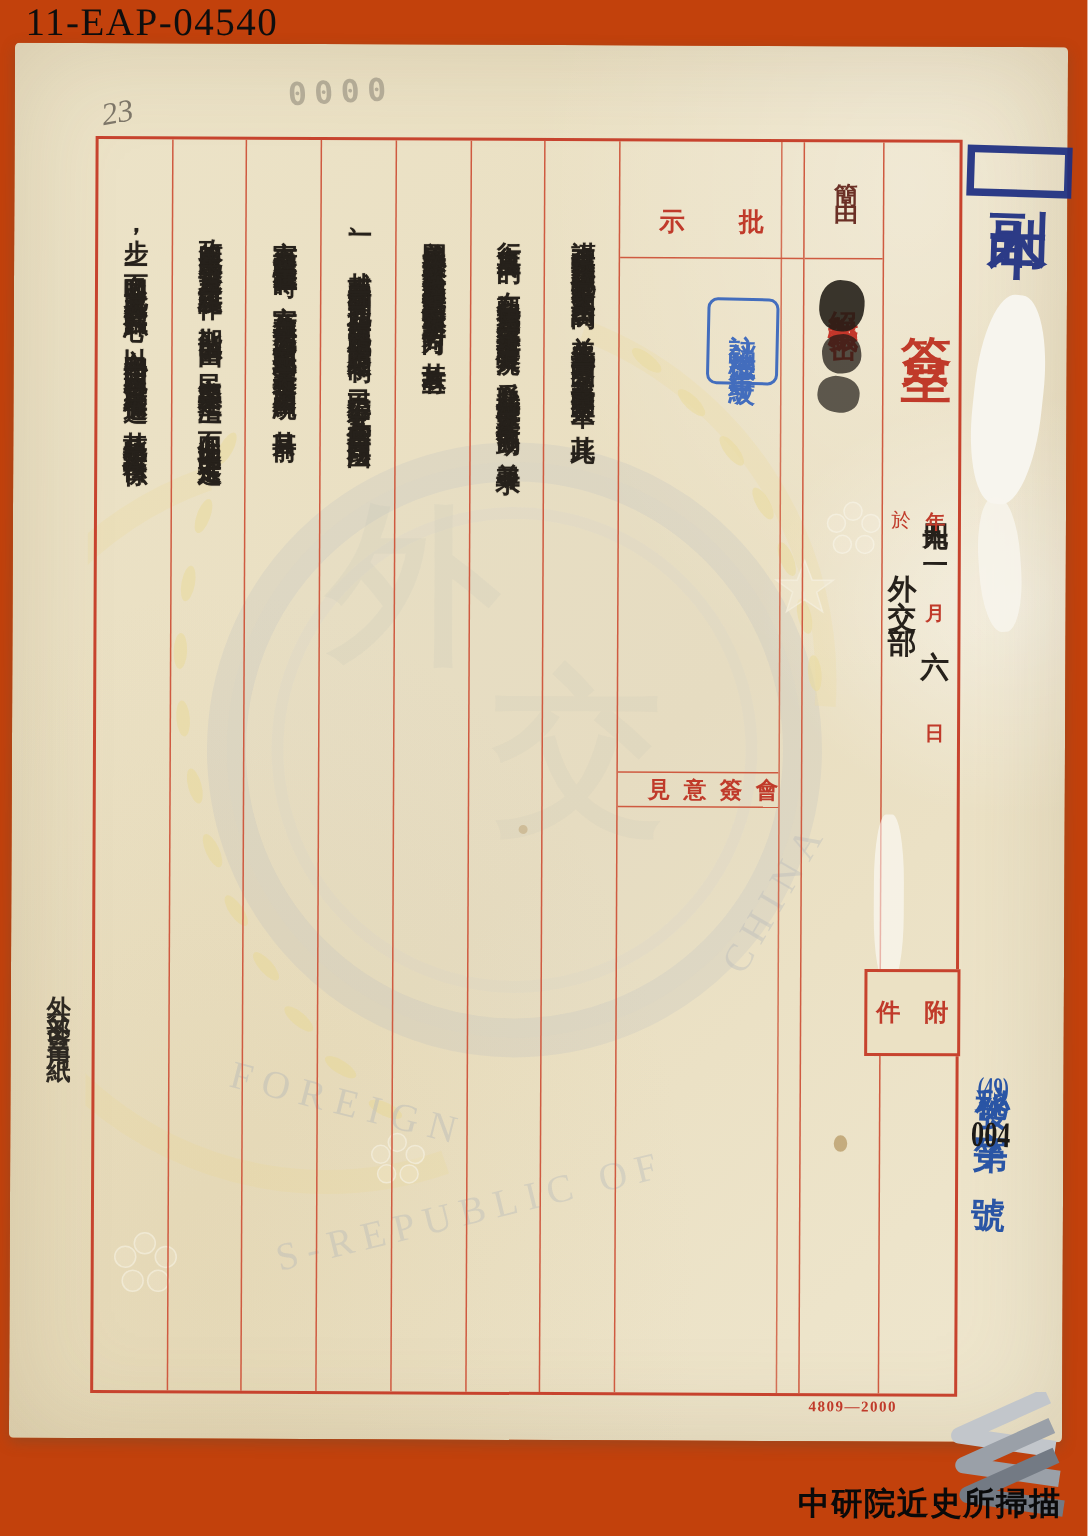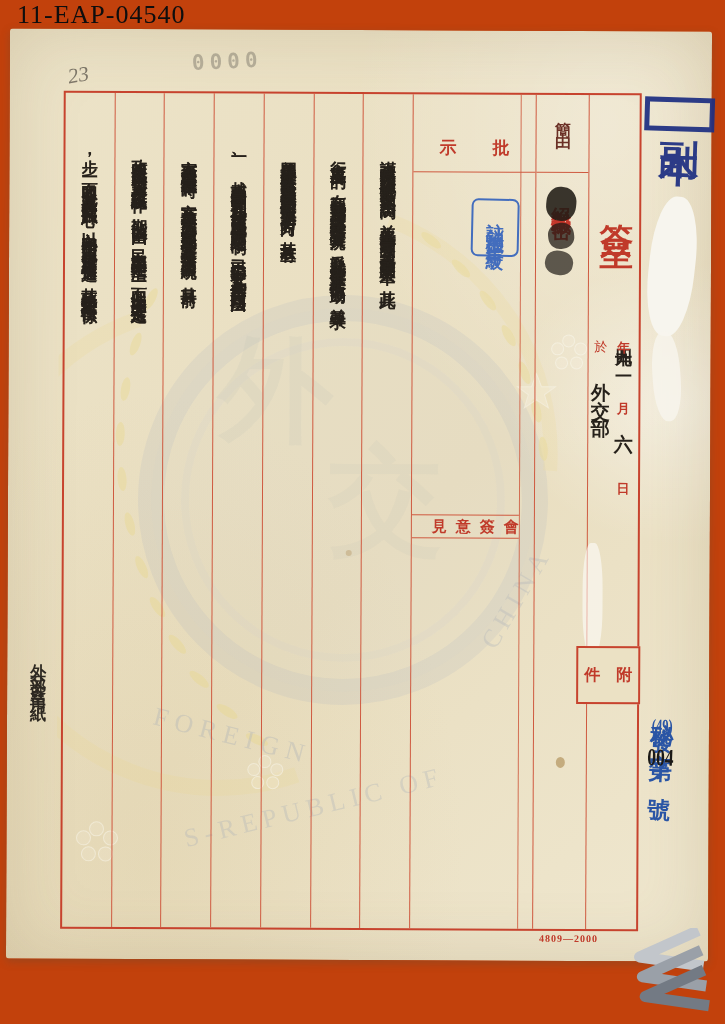--- a/index.html
+++ b/index.html
@@ -247,13 +247,14 @@
   </div>
 
   <svg class="logo" width="100" height="90" viewBox="0 0 100 90">
     <g transform="rotate(-8 50 45)" fill="none" stroke-linejoin="round">
       <path d="M92 8 L30 26 L92 44" stroke="#c2c6cb" stroke-width="11"></path>
       <path d="M92 28 L30 46 L92 64" stroke="#9aa0a8" stroke-width="11"></path>
       <path d="M92 48 L30 66 L92 84" stroke="#737a84" stroke-width="11"></path>
     </g>
   </svg>
 
+  <div class="credit">中研院近史所掃描</div>
 </div>
 
 </body></html>

